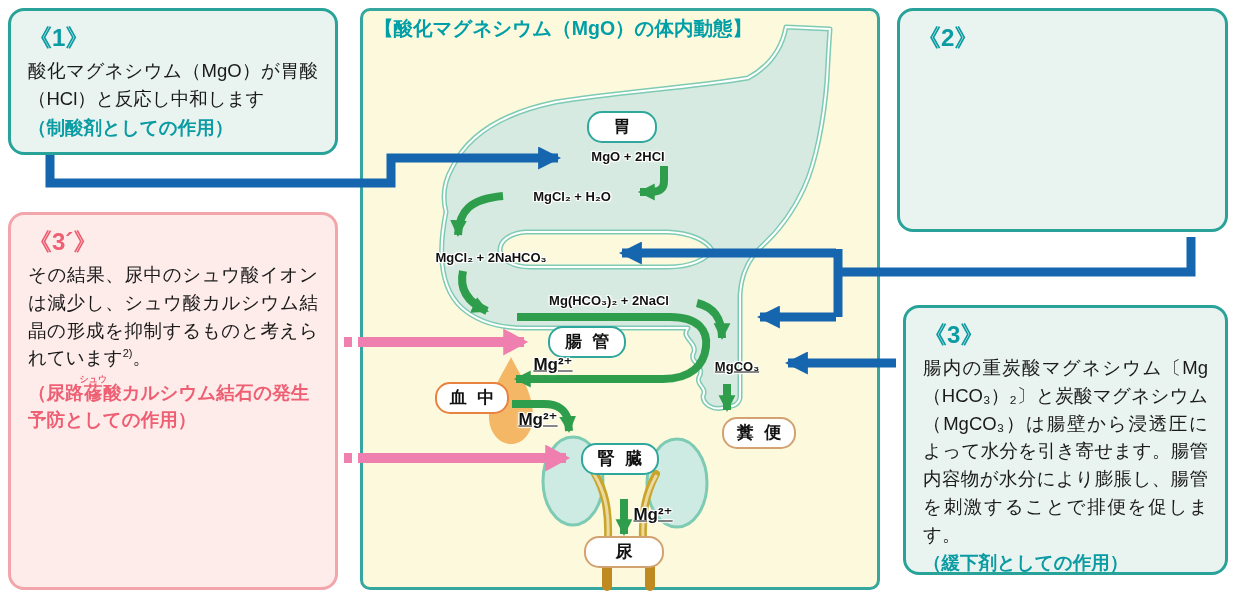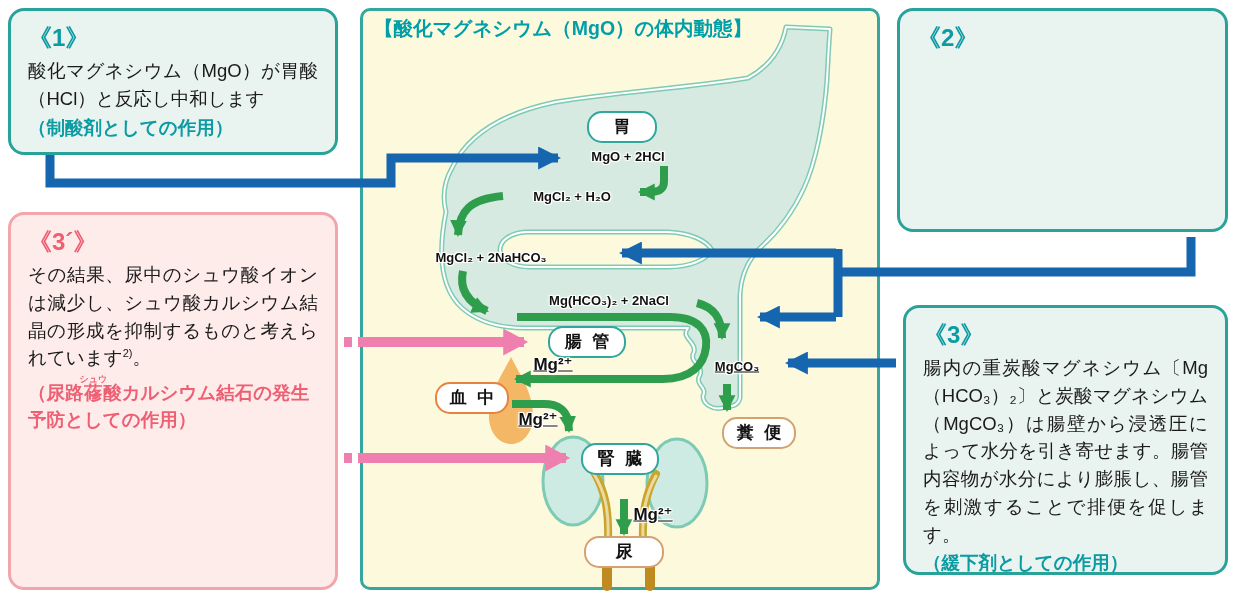--- a/index.html
+++ b/index.html
@@ -165,21 +165,21 @@
     <path d="M 463,271 C 459,289 467,302 487,311" marker-end="url(#head-green)"></path>
     <path d="M 517,317 L 670,317 C 699,317 708,331 706,347 C 704,365 691,379 663,379 L 516,379" marker-end="url(#head-green)"></path>
     <path d="M 697,303 C 713,307 722,317 722,338" marker-end="url(#head-green)"></path>
     <path d="M 727,384 L 727,410" marker-end="url(#head-green)"></path>
     <path d="M 512,404 L 544,404 C 559,404 566,411 568,420 L 569,431" marker-end="url(#head-green)"></path>
     <path d="M 624,499 L 624,534" marker-end="url(#head-green)"></path>
   </g>
 </svg>
 
 <div class="pill teal-b" style="left:622px;top:127px;width:66px;">胃</div>
-<div class="pill teal-b" style="left:587px;top:342px;width:74px;">腸 管</div>
+<div class="pill teal-b" style="left:587px;top:342px;width:74px;font-family:Liberation Serif, serif;">腸 管</div>
 <div class="pill orange-b" style="left:472px;top:390px;width:70px;margin-top:8px;">血 中</div>
 <div class="pill teal-b" style="left:620px;top:459px;width:74px;">腎 臓</div>
 <div class="pill tan-b" style="left:759px;top:433px;width:70px;">糞 便</div>
 <div class="pill tan-b" style="left:624px;top:552px;width:76px;">尿</div>
 
 <div class="formula" style="left:628px;top:156px;">MgO + 2HCl</div>
 <div class="formula" style="left:572px;top:196px;">MgCl₂ + H₂O</div>
 <div class="formula" style="left:463px;top:257px;margin-left:28px;">MgCl₂ + 2NaHCO₃</div>
 <div class="formula" style="left:609px;top:300px;">Mg(HCO₃)₂ + 2NaCl</div>
 <div class="formula" style="left:737px;top:366px;text-decoration:underline;">MgCO₃</div>

